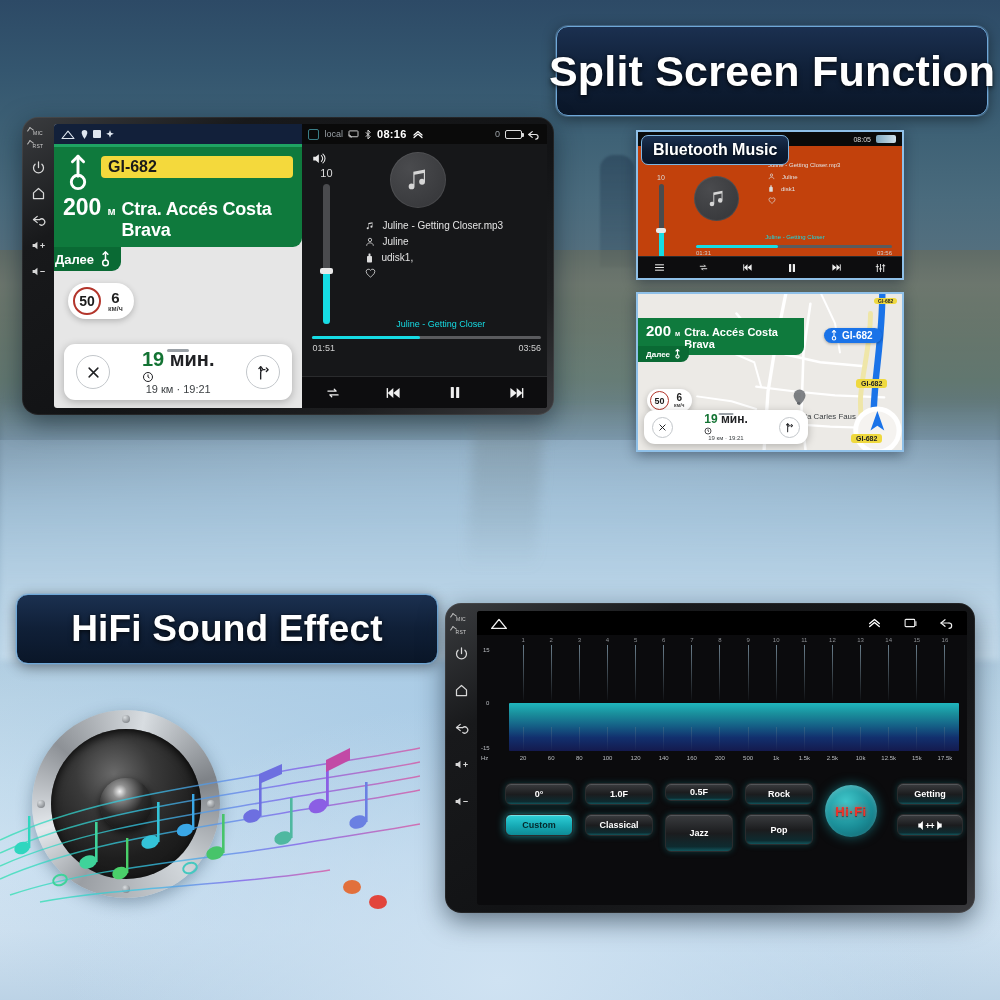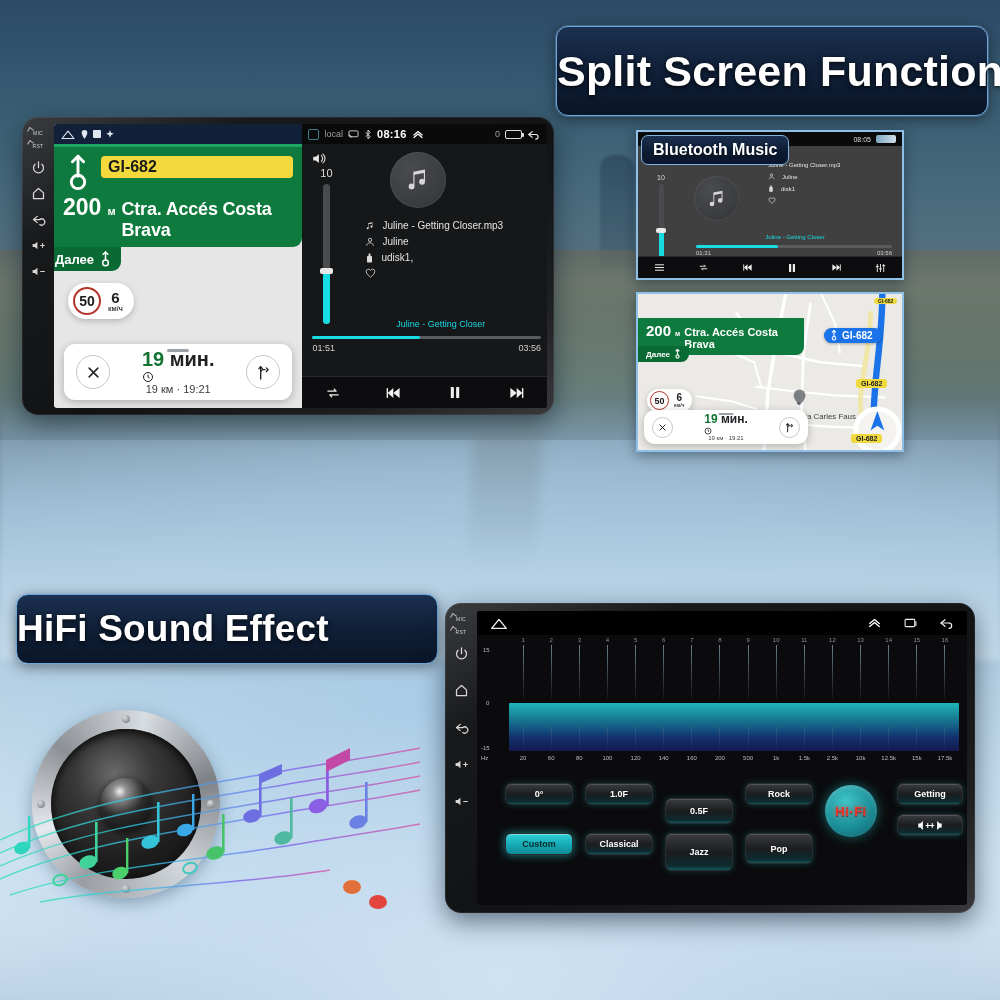--- a/index.html
+++ b/index.html
@@ -46,21 +46,21 @@
     filter:blur(6px); transform:skewX(-3deg);
   }
 
   
   .banner {
     position:absolute; border-radius:12px;
     background:linear-gradient(180deg,#16263f 0%, #0d1b30 45%, #112citations 46%, #0b1729 100%);
     background:linear-gradient(180deg,#1b3050 0%, #102038 48%, #0a1628 100%);
     border:1.5px solid #6fa8d8;
     box-shadow:0 0 0 1px rgba(120,170,215,.35), 0 3px 14px rgba(0,0,0,.45);
-    display:flex; align-items:center; 
+    display:flex; align-items:center; justify-content:center;
   }
   .banner-text {
     color:#fff; font-weight:bold; letter-spacing:.2px;
     text-shadow:0 2px 5px rgba(0,0,0,.65), 0 0 2px rgba(0,0,0,.5);
     white-space:nowrap;
   }
   #banner-split { left:556px; top:26px; width:432px; height:90px; }
   #banner-split .banner-text { font-size:43px; }
   #banner-hifi { left:16px; top:594px; width:422px; height:70px; }
   #banner-hifi .banner-text { font-size:37px; }
@@ -157,21 +157,21 @@
   .meta-row { display:flex; align-items:center; gap:7px; font-size:10px; color:#e3e3e3; }
   .now-playing { position:absolute; text-align:center; color:#16dce4; font-size:9px; }
   .prog-wrap { position:absolute; }
   .prog-bar { height:3px; background:#5a5b5e; border-radius:2px; position:relative; }
   .prog-fill { position:absolute; left:0; top:0; bottom:0; background:#16dce4; border-radius:2px; }
   .prog-times { display:flex; justify-content:space-between; font-size:9px; color:#cfcfcf; margin-top:4px; }
   .ctrl-bar { position:absolute; left:0; right:0; bottom:0; display:flex; align-items:center;
     justify-content:space-around; background:#0d0d0f; border-top:1px solid #2a2b2d; }
 
   
-  .inset { position:absolute; border:2px solid #8fc0e8; background:#404040; overflow:hidden;
+  .inset { position:absolute; border:2px solid #8fc0e8; background:#c2410c; overflow:hidden;
     box-shadow:0 3px 12px rgba(10,25,45,.45); }
   .inset-label {
     position:absolute; left:3px; top:3px; z-index:6; border-radius:7px;
     background:linear-gradient(180deg,#1b3050 0%, #0d1c33 55%, #09152a 100%);
     border:1.5px solid #7fb4e0; color:#fff; font-weight:bold;
     padding:5px 11px; font-size:16px; white-space:nowrap;
     text-shadow:0 1px 3px rgba(0,0,0,.6);
   }
 
   
@@ -847,21 +847,21 @@
             <span>10k</span>
             <span>12.5k</span>
             <span>15k</span>
             <span>17.5k</span>
           </div>
       </div>
 
       <div style="position:absolute; left:28px; top:172px; display:grid; grid-template-columns:repeat(4,68px); gap:9px 12px;">
         <div class="eq-btn" style="height:22px;">0°</div>
         <div class="eq-btn" style="height:22px;">1.0F</div>
-        <div class="eq-btn" style="height:26px;margin-top:15px;">0.5F</div>
+        <div class="eq-btn" style="height:18px;">0.5F</div>
         <div class="eq-btn" style="height:22px;">Rock</div>
         <div class="eq-btn active" style="height:22px;">Custom</div>
         <div class="eq-btn" style="height:22px;">Classical</div>
         <div class="eq-btn" style="height:38px;">Jazz</div>
         <div class="eq-btn" style="height:31px;">Pop</div>
       </div>
 
       <div class="hifi-knob" style="left:348px; top:174px; width:52px; height:52px;">
         <span>Hi·Fi</span>
       </div>

